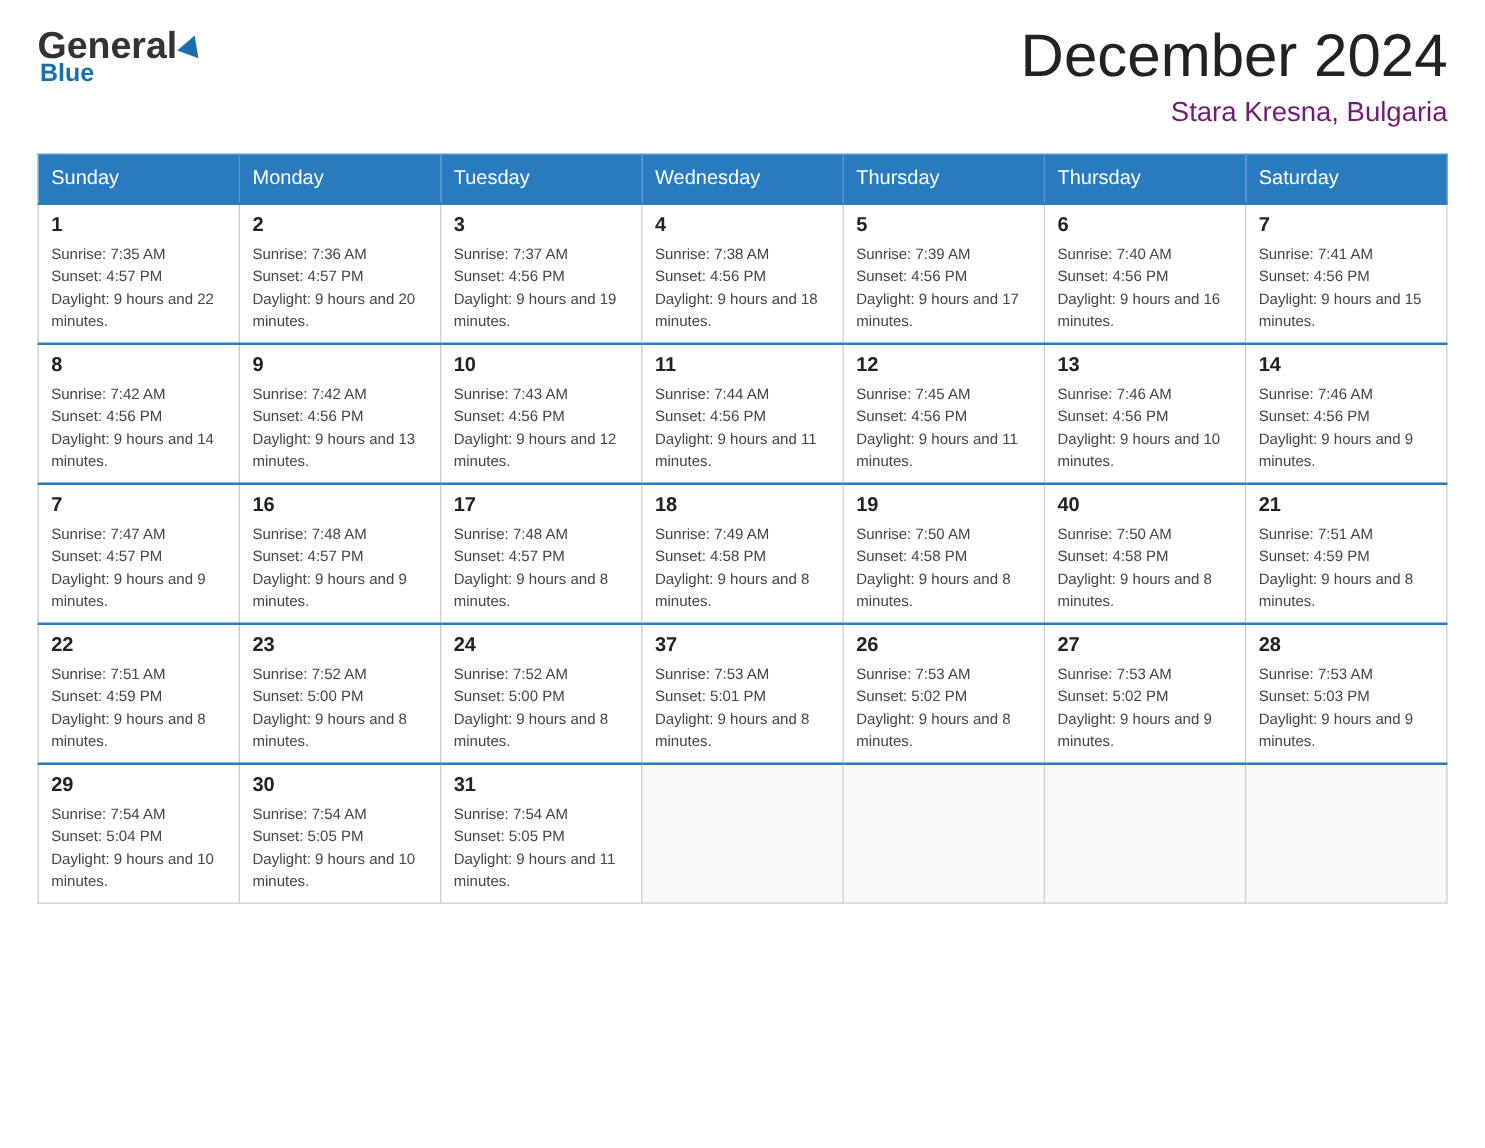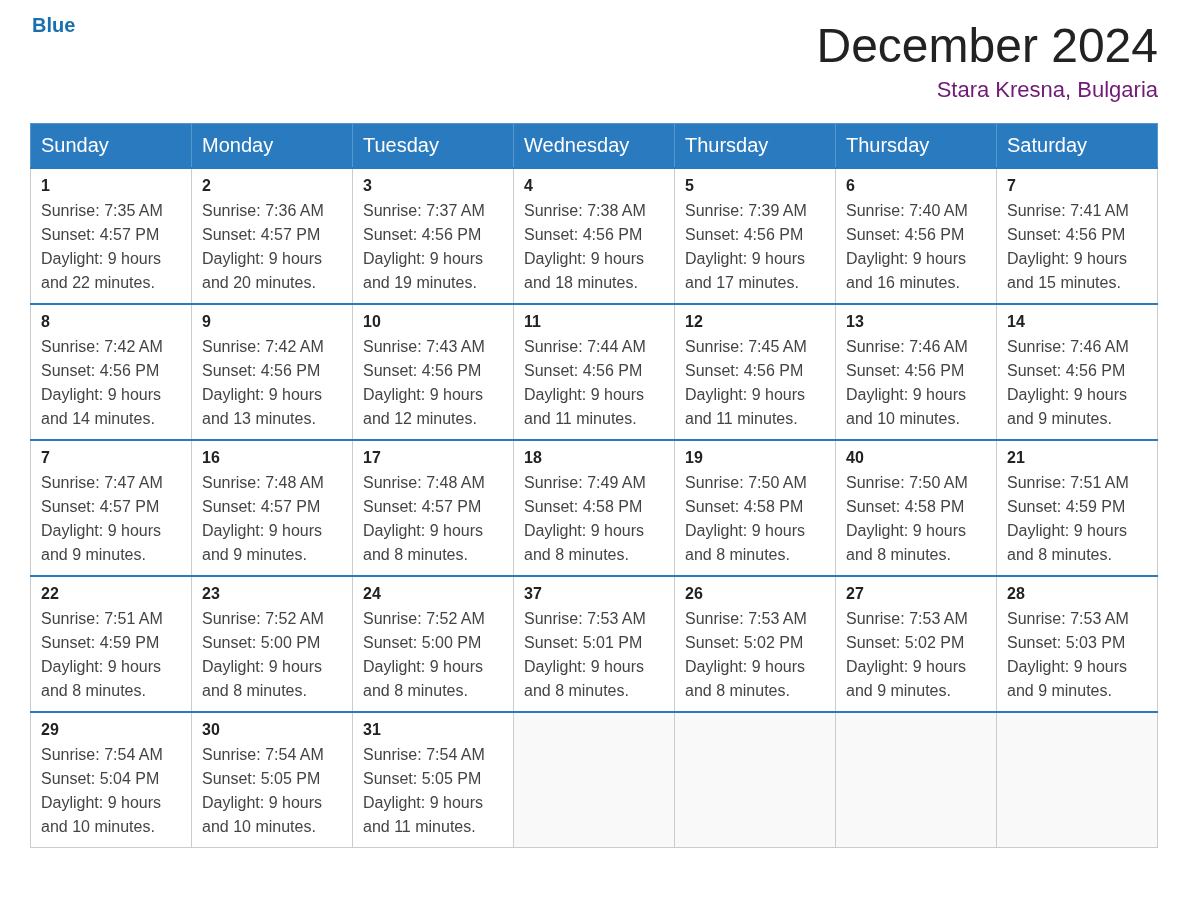--- a/index.html
+++ b/index.html
@@ -37,21 +37,21 @@
 
     .calendar {
       width: 100%;
       border-collapse: collapse;
       border: 1px solid #aaa;
     }
 
     .calendar th {
       background-color: #2a7abf;
       color: #fff;
-      font-size: 20px;
+      font-size: 16px;
       font-weight: normal;
       padding: 10px 10px;
       text-align: left;
       border: 1px solid #5599cc;
     }
 
     .calendar td {
       vertical-align: top;
       padding: 8px 10px;
       border: 1px solid #ccc;
@@ -64,21 +64,21 @@
 
     .calendar td .day-num {
       font-size: 16px;
       font-weight: bold;
       color: #222;
       display: block;
       margin-bottom: 4px;
     }
 
     .calendar td .day-info {
-      font-size: 16px;
+      font-size: 12px;
       color: #444;
       line-height: 1.5;
       margin-top: 32px;
     }
 
     .calendar tr.week-row td {
       border-top: 2px solid #2a7abf;
     }
 
     .calendar td.empty {
@@ -120,20 +120,24 @@
       color: #1a6faf;
       margin-top: -6px;
       margin-left: 2px;
     }
   </style>
 </head>
 <body>
 
 <div class="header">
   <div class="logo-wrapper">
+    <div class="logo-line1">
+      <span class="logo-general">General</span>
+      <span class="logo-triangle"></span>
+    </div>
     <div class="logo-line2">Blue</div>
   </div>
   <div class="title-block">
     <div class="main-title">December 2024</div>
     <div class="subtitle">Stara Kresna, Bulgaria</div>
   </div>
 </div>
 
 <table class="calendar">
   <thead>

